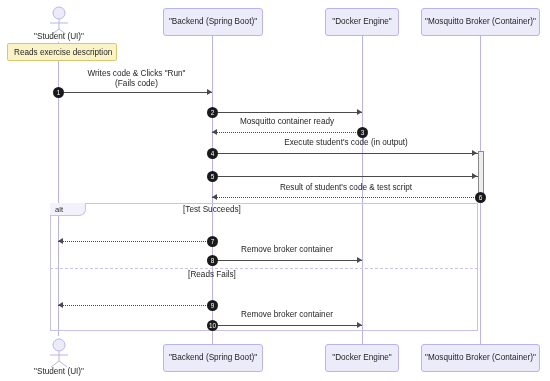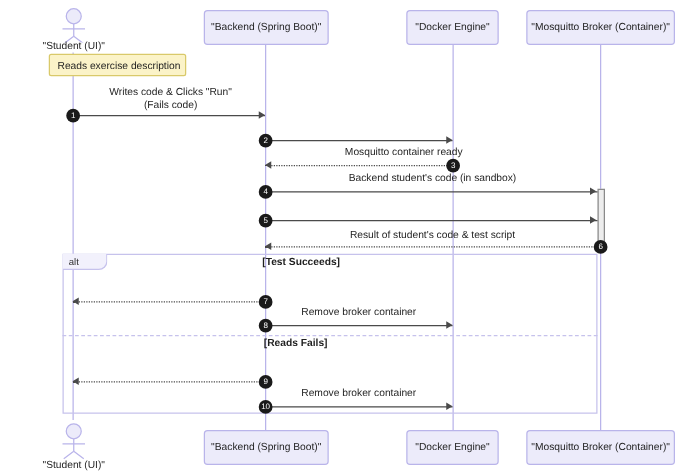--- a/index.html
+++ b/index.html
@@ -139,22 +139,21 @@
   .frag-divider {
     position: absolute;
     height: 0;
     border-top: 1px dashed #C6C2EC;
   }
   .frag-guard {
     position: absolute;
     font-size: 8.2px;
     color: #1f1f1f;
     white-space: nowrap;
-    text-align: right;
-    font-weight: bold;
+    text-align: center;
   }
 </style>
 </head>
 <body>
 
 <div id="canvas">
 
   <div class="participant" style="left:163px; top:8px; width:100px; height:28px;">
     <span>"Backend (Spring Boot)"</span>
   </div>
@@ -176,44 +175,44 @@
       <line x1="15" y1="23" x2="23" y2="29" stroke="#B9B4EA" stroke-width="1"></line>
     </svg>
   </div>
   <div class="actor-label" style="left:9px; top:32px; width:100px;">"Student (UI)"</div>
 
   <div class="lifeline" style="left:58px;  top:42px;  height:294px;"></div>
   <div class="lifeline" style="left:212px; top:36px;  height:308px;"></div>
   <div class="lifeline" style="left:362px; top:36px;  height:308px;"></div>
   <div class="lifeline" style="left:480px; top:36px;  height:308px;"></div>
 
-  <div class="note" style="left:7px; top:43px; width:110px; height:18px;margin-left:32px;">
+  <div class="note" style="left:7px; top:43px; width:110px; height:18px;">
     <span>Reads exercise description</span>
   </div>
 
   <div class="activation" style="left:478px; top:151px; width:6px; height:45px;"></div>
 
   <div class="msg-label" style="left:60px; top:69px; width:153px;">
     <div>Writes code &amp; Clicks "Run"</div>
     <div>(Fails code)</div>
   </div>
   <div class="msg-line" style="left:58px; top:92px; width:154px;"></div>
   <div class="arrow-head right" style="left:207px; top:89px;"></div>
   <div class="seq-badge" style="left:53px; top:87px;">1</div>
 
   <div class="msg-line" style="left:212px; top:112px; width:150px;"></div>
   <div class="arrow-head right" style="left:357px; top:109px;"></div>
   <div class="seq-badge" style="left:207px; top:107px;">2</div>
 
-  <div class="msg-label" style="left:212px; top:117px; width:150px;padding-left:36px;">Mosquitto container ready</div>
+  <div class="msg-label" style="left:212px; top:117px; width:150px;">Mosquitto container ready</div>
   <div class="msg-line dashed" style="left:212px; top:132px; width:150px;"></div>
   <div class="arrow-head left" style="left:212px; top:129px;"></div>
   <div class="seq-badge" style="left:357px; top:127px;">3</div>
 
-  <div class="msg-label" style="left:212px; top:138px; width:268px;">Backend student's code (in sandbox)</div>
+  <div class="msg-label" style="left:212px; top:138px; width:268px;">Execute student's code (in output)</div>
   <div class="msg-line" style="left:212px; top:153px; width:266px;"></div>
   <div class="arrow-head right" style="left:472px; top:150px;"></div>
   <div class="seq-badge" style="left:207px; top:148px;">4</div>
 
   <div class="msg-line" style="left:212px; top:176px; width:266px;"></div>
   <div class="arrow-head right" style="left:472px; top:173px;"></div>
   <div class="seq-badge" style="left:207px; top:171px;">5</div>
 
   <div class="msg-label" style="left:212px; top:183px; width:268px;">Result of student's code &amp; test script</div>
   <div class="msg-line dashed" style="left:212px; top:197px; width:268px;"></div>

